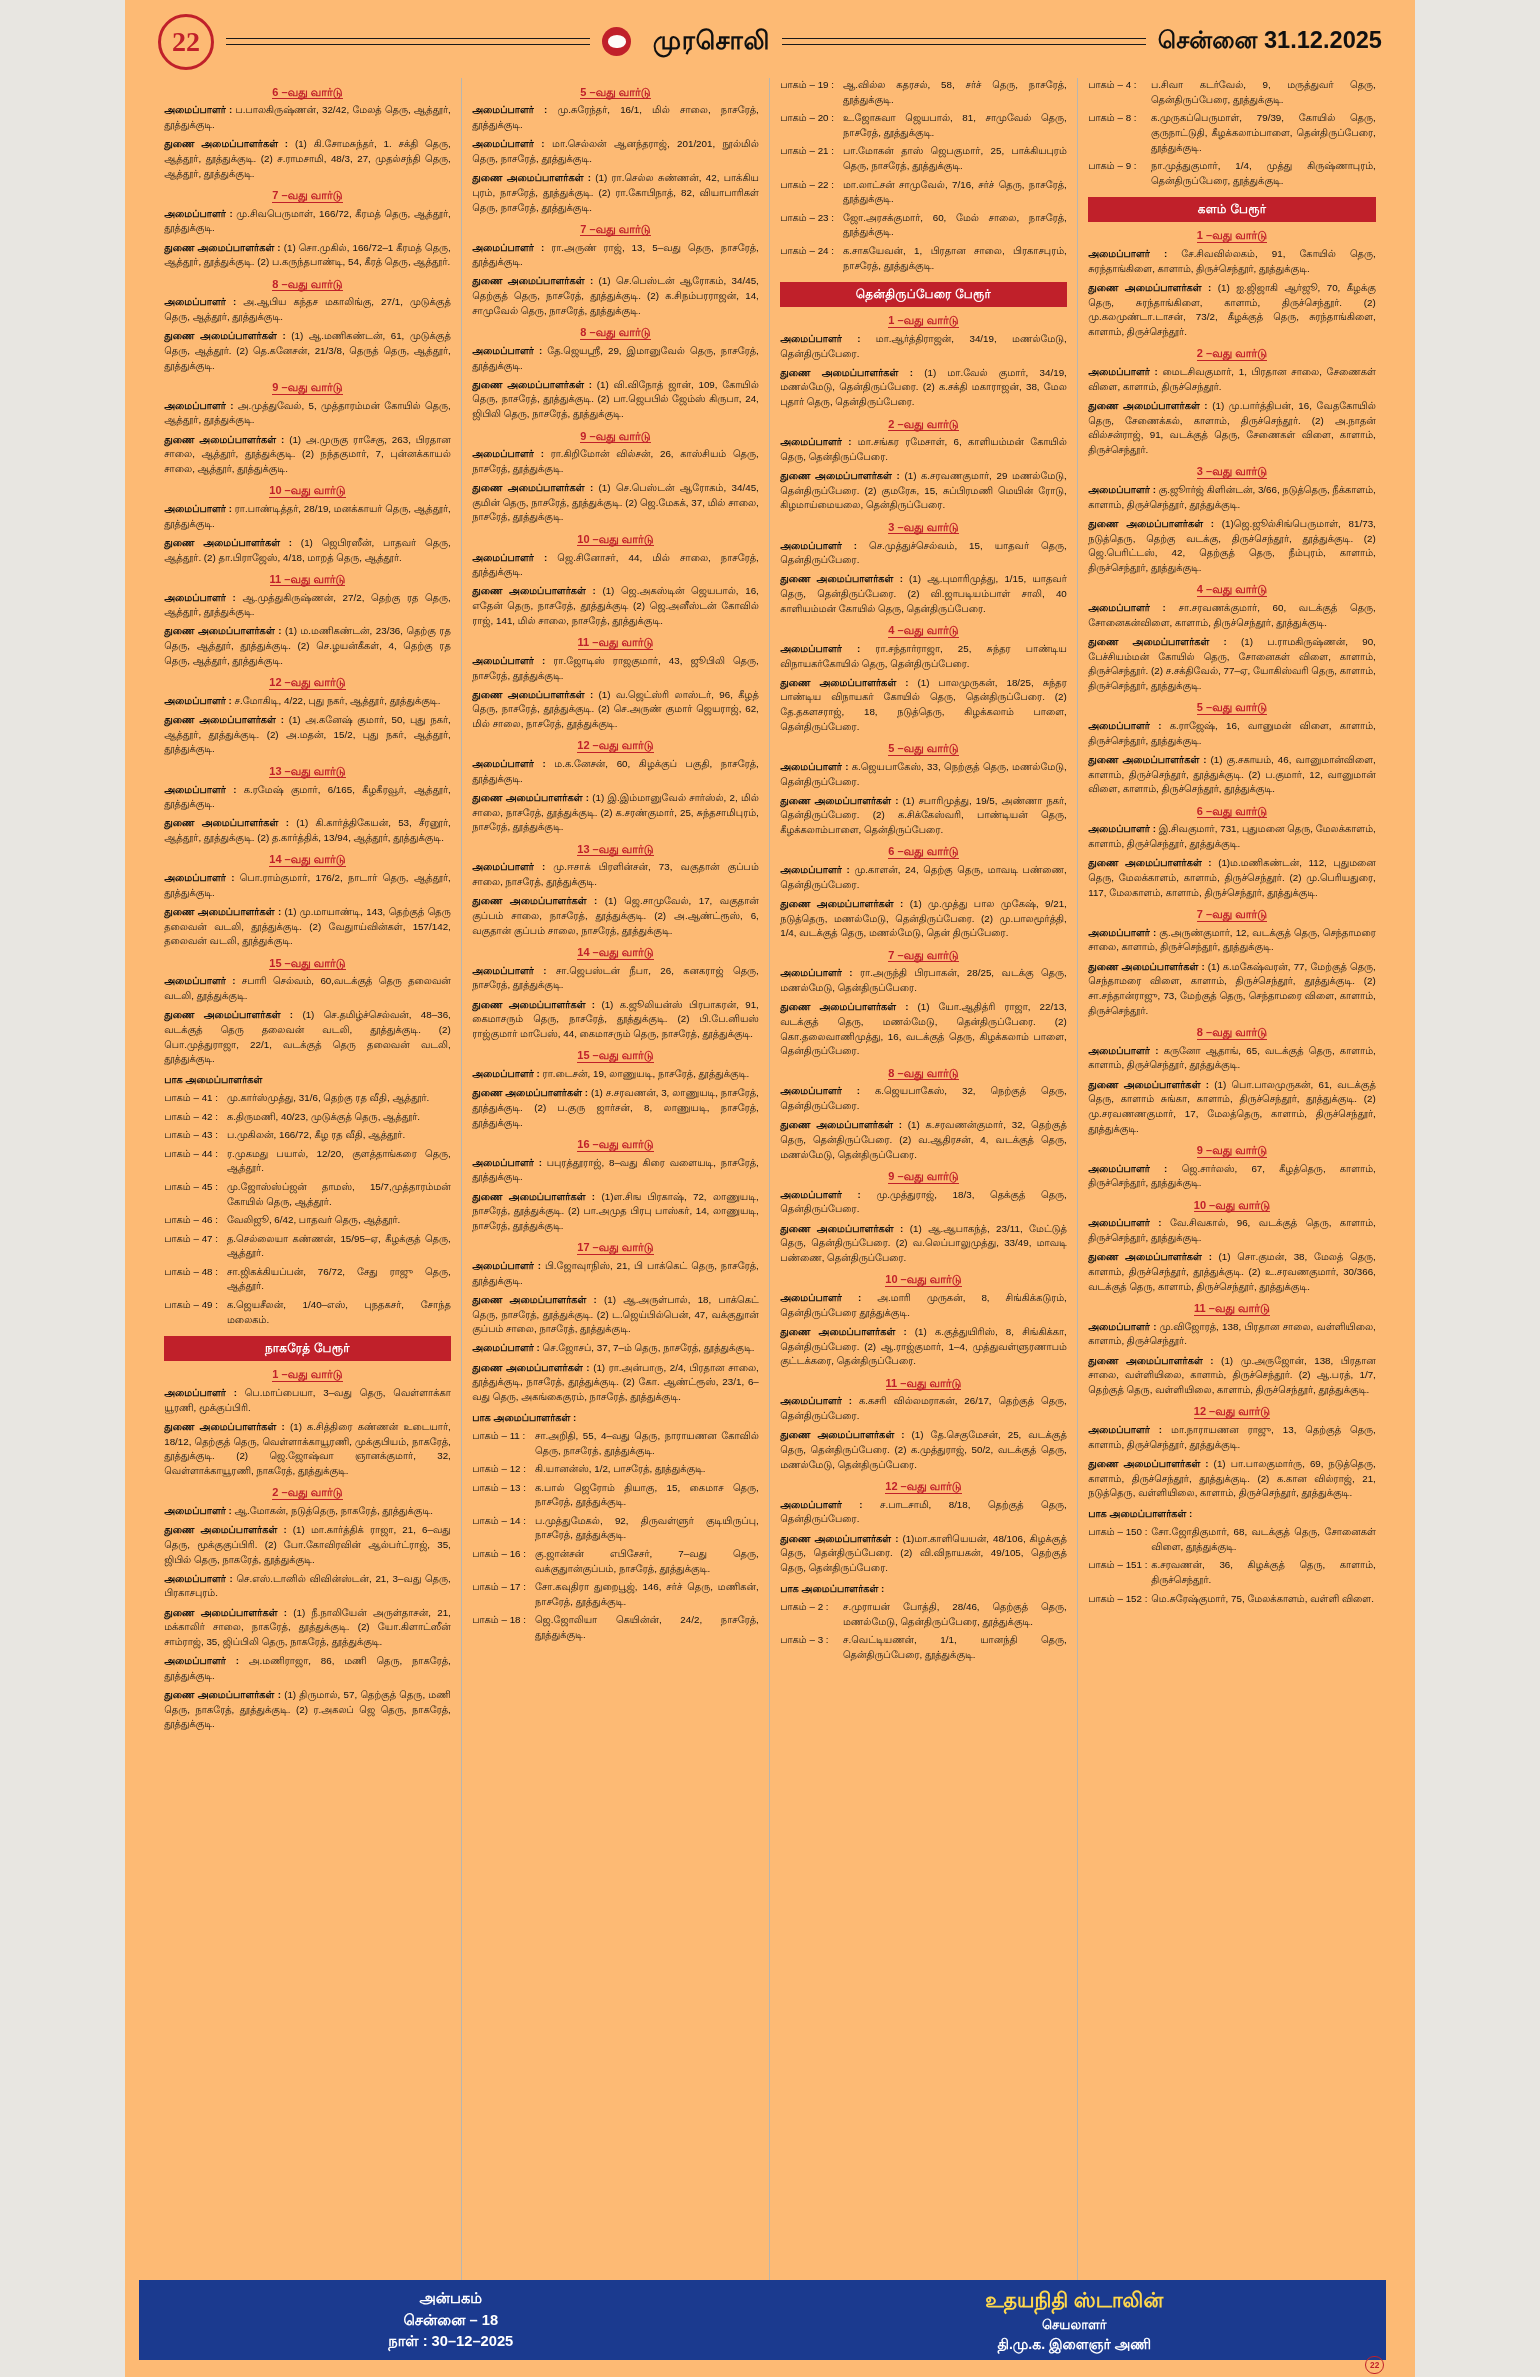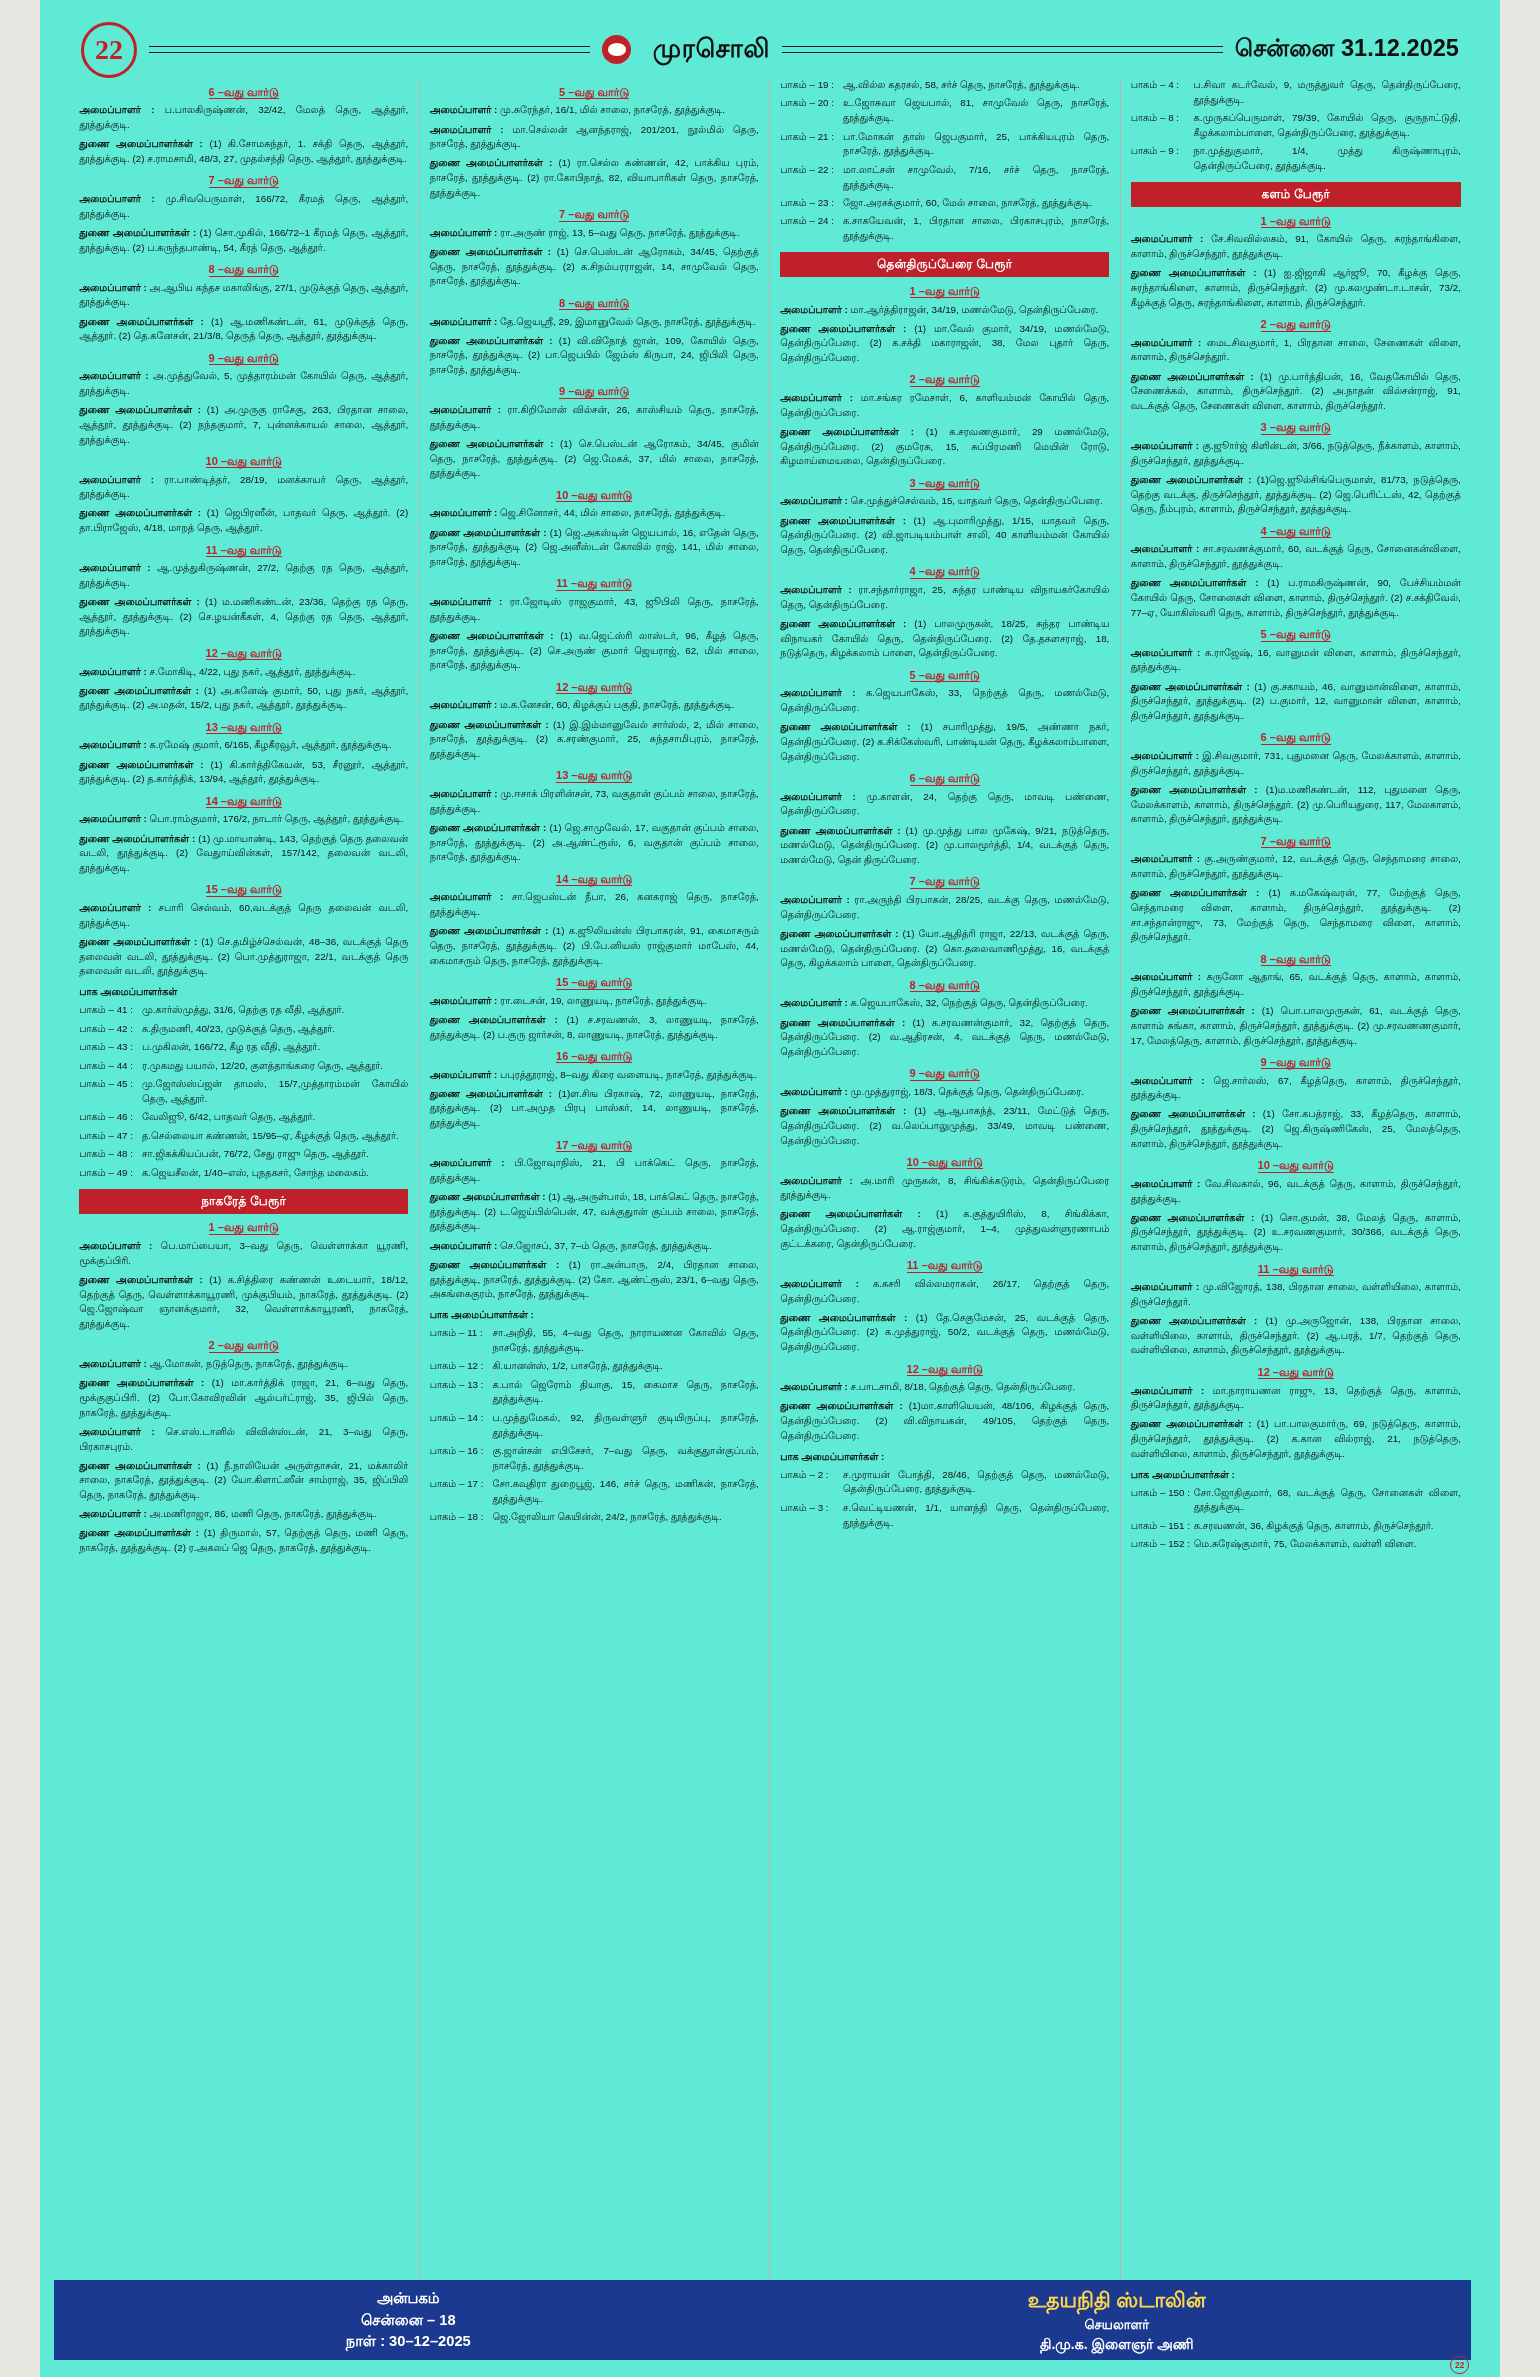--- a/index.html
+++ b/index.html
@@ -1,19 +1,19 @@
 <!DOCTYPE html>
 <html lang="ta" style="font-size:10.2px"><head>
 <meta charset="utf-8">
 <style>
   html,body{margin:0;padding:0;background:#e8e6e1;}
   body{font-family:"Liberation Sans","DejaVu Sans",sans-serif;}
   .page{
-    width:1460px;height:2377px;background:#5eead4;position:relative;
-    box-sizing:border-box;padding:12px;margin:0 auto;overflow:hidden;
+    width:1290px;height:2377px;background:#fdba74;position:relative;
+    box-sizing:border-box;padding:4px;margin:0 auto;overflow:hidden;
   }
   
   .masthead{
     position:relative;height:75px;display:flex;align-items:center;
     padding:0 29px;box-sizing:border-box;
   }
   .page-num-badge{
     width:50px;height:50px;border-radius:50%;border:3.2px solid #c0202a;
     color:#c0202a;font-size:28px;font-weight:bold;display:flex;
     align-items:center;justify-content:center;flex:0 0 auto;
@@ -363,21 +363,20 @@
           <p class="e"><span class="lbl">அமைப்பாளர் :</span><span> இ.சிவகுமார், 731, புதுமனை தெரு, மேலக்காளம், காளாம், திருச்செந்தூர், தூத்துக்குடி.</span></p>
           <p class="e"><span class="lbl">துணை அமைப்பாளர்கள் :</span><span> (1)ம.மணிகண்டன், 112, புதுமனை தெரு, மேலக்காளம், காளாம், திருச்செந்தூர். (2) மு.பெரியதுரை, 117, மேலகாளம், காளாம், திருச்செந்தூர், தூத்துக்குடி.</span></p>
           <div class="ward-head"><span class="u">7 –வது வார்டு</span></div>
           <p class="e"><span class="lbl">அமைப்பாளர் :</span><span> கு.அருண்குமார், 12, வடக்குத் தெரு, செந்தாமரை சாலை, காளாம், திருச்செந்தூர், தூத்துக்குடி.</span></p>
           <p class="e"><span class="lbl">துணை அமைப்பாளர்கள் :</span><span> (1) க.மகேஷ்வரன், 77, மேற்குத் தெரு, செந்தாமரை விளை, காளாம், திருச்செந்தூர், தூத்துக்குடி. (2) சா.சந்தான்ராஜு, 73, மேற்குத் தெரு, செந்தாமரை விளை, காளாம், திருச்செந்தூர்.</span></p>
           <div class="ward-head"><span class="u">8 –வது வார்டு</span></div>
           <p class="e"><span class="lbl">அமைப்பாளர் :</span><span> கருனோ ஆதாங், 65, வடக்குத் தெரு, காளாம், காளாம், திருச்செந்தூர், தூத்துக்குடி.</span></p>
           <p class="e"><span class="lbl">துணை அமைப்பாளர்கள் :</span><span> (1) பொ.பாலமுருகன், 61, வடக்குத் தெரு, காளாம் சுங்கா, காளாம், திருச்செந்தூர், தூத்துக்குடி. (2) மு.சரவணணகுமார், 17, மேலத்தெரு, காளாம், திருச்செந்தூர், தூத்துக்குடி.</span></p>
           <div class="ward-head"><span class="u">9 –வது வார்டு</span></div>
           <p class="e"><span class="lbl">அமைப்பாளர் :</span><span> ஜெ.சார்லஸ், 67, கீழத்தெரு, காளாம், திருச்செந்தூர், தூத்துக்குடி.</span></p>
-          <p class="e"><span class="lbl">துணை அமைப்பாளர்கள் :</span><span> (1) சோ.கபத்ராஜ், 33, கீழத்தெரு, காளாம், திருச்செந்தூர், தூத்துக்குடி. (2) ஜெ.கிருஷ்ணிகேஸ், 25, மேலத்தெரு, காளாம், திருச்செந்தூர், தூத்துக்குடி.</span></p>
           <div class="ward-head"><span class="u">10 –வது வார்டு</span></div>
           <p class="e"><span class="lbl">அமைப்பாளர் :</span><span> வே.சிவகால், 96, வடக்குத் தெரு, காளாம், திருச்செந்தூர், தூத்துக்குடி.</span></p>
           <p class="e"><span class="lbl">துணை அமைப்பாளர்கள் :</span><span> (1) சொ.குமன், 38, மேலத் தெரு, காளாம், திருச்செந்தூர், தூத்துக்குடி. (2) உ.சரவணகுமார், 30/366, வடக்குத் தெரு, காளாம், திருச்செந்தூர், தூத்துக்குடி.</span></p>
           <div class="ward-head"><span class="u">11 –வது வார்டு</span></div>
           <p class="e"><span class="lbl">அமைப்பாளர் :</span><span> மு.விஜோரத், 138, பிரதான சாலை, வள்ளியிலை, காளாம், திருச்செந்தூர்.</span></p>
           <p class="e"><span class="lbl">துணை அமைப்பாளர்கள் :</span><span> (1) மு.அருஜோன், 138, பிரதான சாலை, வள்ளியிலை, காளாம், திருச்செந்தூர். (2) ஆ.பரத், 1/7, தெற்குத் தெரு, வள்ளியிலை, காளாம், திருச்செந்தூர், தூத்துக்குடி.</span></p>
           <div class="ward-head"><span class="u">12 –வது வார்டு</span></div>
           <p class="e"><span class="lbl">அமைப்பாளர் :</span><span> மா.நாராயணன ராஜு, 13, தெற்குத் தெரு, காளாம், திருச்செந்தூர், தூத்துக்குடி.</span></p>
           <p class="e"><span class="lbl">துணை அமைப்பாளர்கள் :</span><span> (1) பா.பாலகுமார்ரு, 69, நடுத்தெரு, காளாம், திருச்செந்தூர், தூத்துக்குடி. (2) க.கான வில்ராஜ், 21, நடுத்தெரு, வள்ளியிலை, காளாம், திருச்செந்தூர், தூத்துக்குடி.</span></p>
           <div class="sub-head">பாக அமைப்பாளர்கள் :</div>

